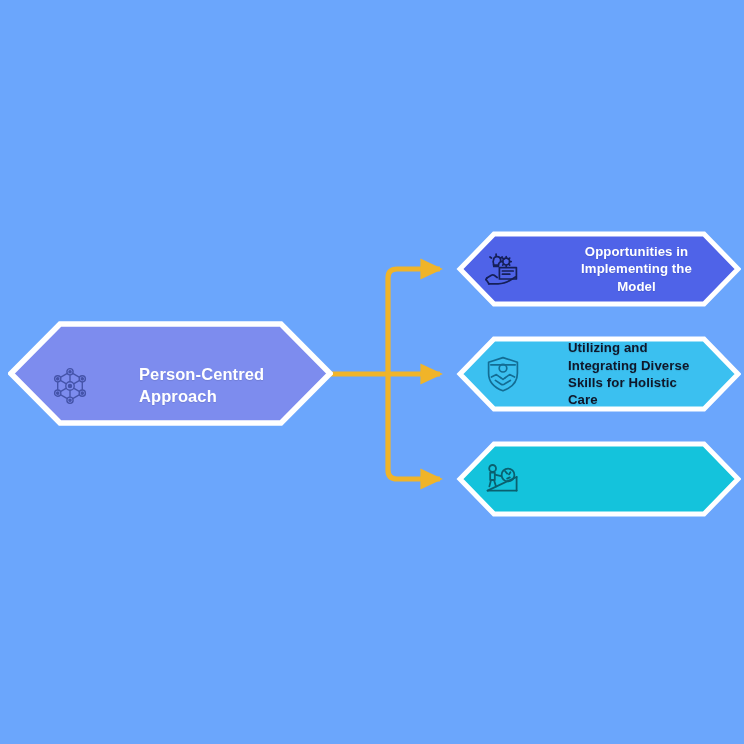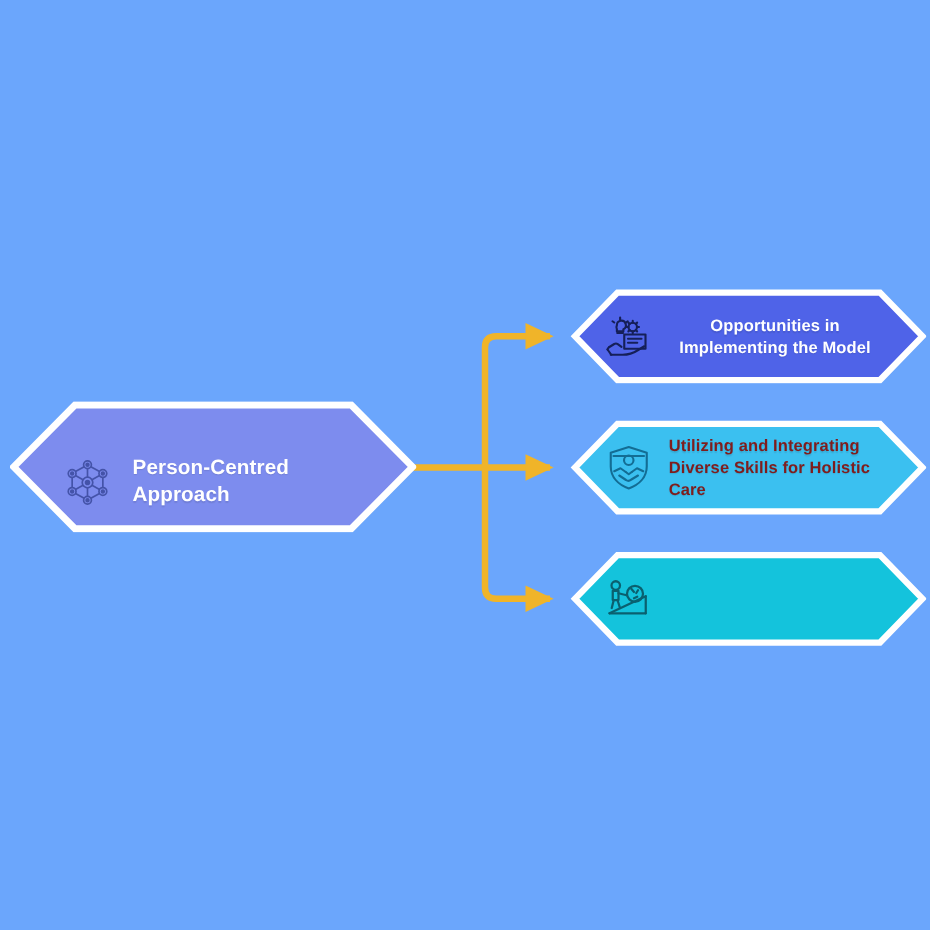--- a/index.html
+++ b/index.html
@@ -36,20 +36,21 @@
     position: absolute;
     inset: 0;
   }
   .node-content {
     position: relative;
     display: flex;
     align-items: center;
     width: 100%;
     height: 100%;
     box-sizing: border-box;
+    gap: 33px;
   }
   .node-icon {
     flex: 0 0 auto;
     display: flex;
     align-items: center;
     justify-content: center;
   }
   .node-label {
     flex: 1 1 auto;
     color: #ffffff;
@@ -211,21 +212,21 @@
             <circle cx="20" cy="14.2" r="3.8"></circle>
             <path d="M7.8 10.8 h24.4"></path>
 
             <path d="M8.4 23.0 l5.0 -2.4 4.2 3.0"></path>
             <path d="M31.6 23.0 l-5.0 -2.4 -4.2 3.0"></path>
             <path d="M12.4 26.4 l5.4 3.6 a3.2 3.2 0 0 0 4.0 -0.2 l5.6 -3.4"></path>
             <path d="M17.6 23.6 l2.4 1.8 2.4 -1.8"></path>
           </g>
         </svg>
       </span>
-      <span class="node-label" style="color: #7f1d1d;">Utilizing and Integrating Diverse Skills for Holistic Care</span>
+      <span class="node-label" style="color: #0f172a;">Utilizing and Integrating Diverse Skills for Holistic Care</span>
     </div>
   </div>
 
   <div class="node branch" id="node-branch-2">
     <svg class="node-shape" viewBox="0 0 286 76" preserveAspectRatio="none">
       <polygon points="39,3 249,3 283,38 249,73 39,73 5,38" fill="#14c3dc" stroke="#ffffff" stroke-width="5" stroke-linejoin="miter"></polygon>
     </svg>
     <div class="node-content">
       <span class="node-icon">
         <svg viewBox="0 0 40 40" width="40" height="40">

